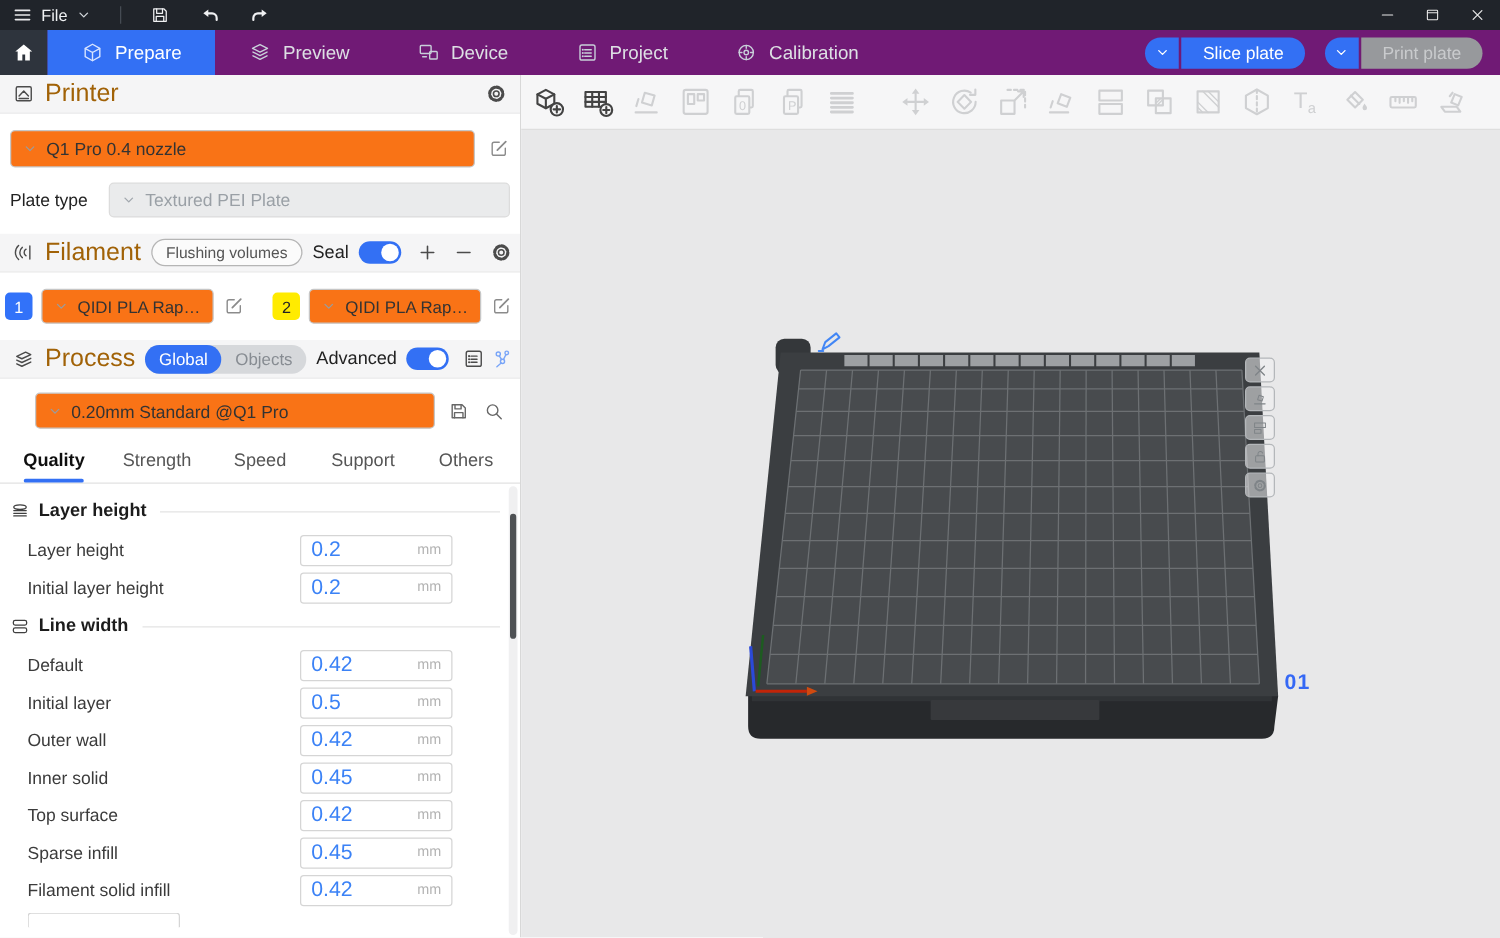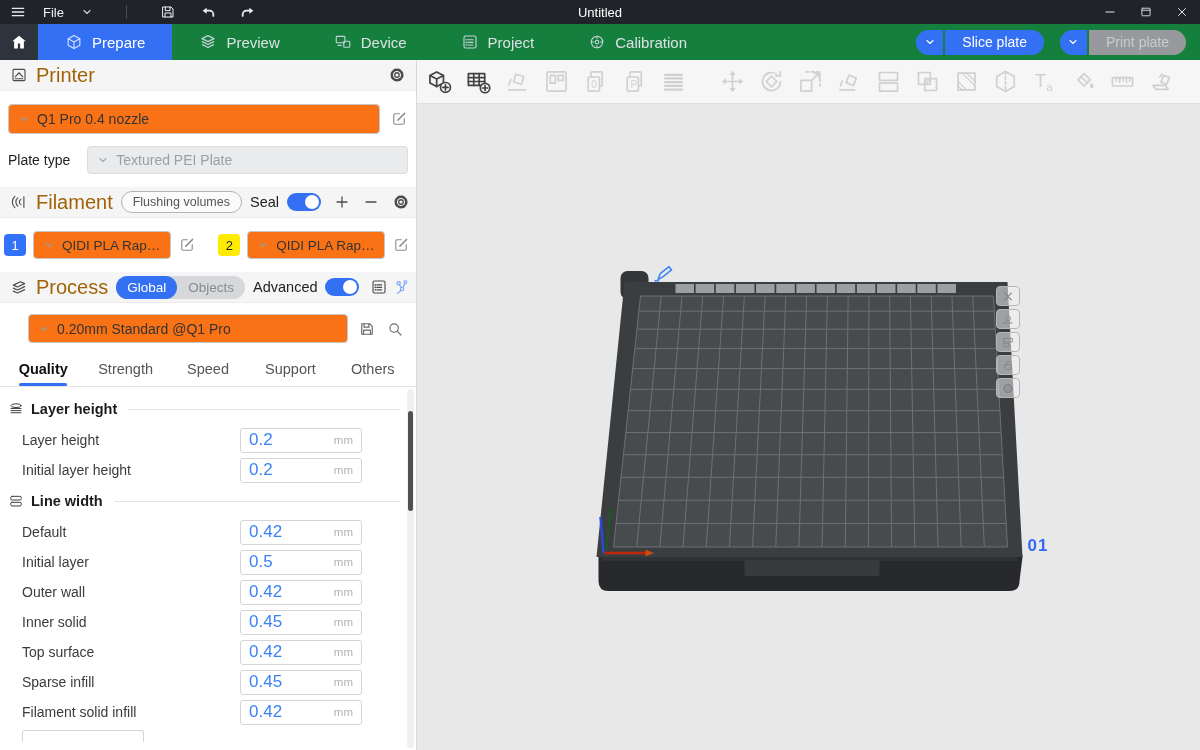--- a/index.html
+++ b/index.html
@@ -1,35 +1,35 @@
 <!DOCTYPE html>
 <html style="--accent: #3370f4;"><head>
 <meta charset="utf-8">
 <style>
 *{margin:0;padding:0;box-sizing:border-box}
 html,body{width:1200px;height:750px;overflow:hidden;font-family:"Liberation Sans",sans-serif;background:#fff}
 .app{width:1200px;height:750px;display:flex;flex-direction:column}
 
 
 .titlebar{height:24px;background:#20242a;display:flex;align-items:center;position:relative;color:#dfe2e6;flex:0 0 auto}
-.tb-group{display:flex;align-items:center;gap:17px;padding-left:10px;z-index:2}
+.tb-group{display:flex;align-items:center;gap:7px;padding-left:10px;z-index:2}
 .tb-menu-label{font-size:13px;color:#f0f2f4}
 .tb-sep{width:1px;height:14px;background:#454b53;margin:0 16px}
 .tb-actions{display:flex;gap:24px;align-items:center}
 .tb-title{position:absolute;left:0;right:0;text-align:center;font-size:13px;color:#fff;pointer-events:none}
 .tb-win{margin-left:auto;display:flex;height:100%;z-index:2}
 .tb-winbtn{width:36px;display:flex;align-items:center;justify-content:center;color:#e8e8e8}
 
 .ic{display:inline-flex;align-items:center;justify-content:center;flex:0 0 auto}
 .ic svg{width:100%;height:100%;display:block}
 svg text{font-family:"Liberation Sans",sans-serif}.i12{width:12px;height:12px}.i14{width:14px;height:14px}
 .i16{width:16px;height:16px}.i18{width:18px;height:18px}
 
 
-.tabbar{height:36px;background:#15803d;display:flex;align-items:stretch;flex:0 0 auto}
+.tabbar{height:36px;background:#701a75;display:flex;align-items:stretch;flex:0 0 auto}
 .home-btn{width:38px;background:#2e343d;display:flex;align-items:center;justify-content:center;color:#fff}
 .tabs{display:flex}
 .tab{display:flex;align-items:center;gap:9px;padding:0 27px;font-size:15px;color:#dde0e4;cursor:default}
 .tab .ic{color:#c8cfd9}
 .tab.active{background:var(--accent);color:#fff}
 .tab.active .ic{color:#d7e4ff}
 .tab-spacer{flex:1}
 .action-btns{display:flex;align-items:center;gap:16px;padding-right:14px}
 .split-btn{display:flex;align-items:center;height:17px}
 .split-chev{width:27px;height:25px;background:var(--accent);border-radius:13px 0 0 13px;display:flex;align-items:center;justify-content:center;color:#fff;margin-right:2px}
@@ -140,21 +140,20 @@
             </svg>
           </span>
         <span class="ic i16" style="color:#f0f1f3">
             <svg viewBox="0 0 24 24" fill="none" stroke="currentColor" stroke-width="1.5" stroke-linecap="round" stroke-linejoin="round">
               <path d="M14 5.5L20 10l-6 4.5z" fill="currentColor" stroke="none"></path>
               <path d="M16 10H9.5A5.5 5.5 0 0 0 4 15.5v2.5" stroke-width="2.6"></path>
             </svg>
           </span>
       </span>
     </div>
-    <div class="tb-title">Untitled</div>
     <div class="tb-win">
       <span class="tb-winbtn">
           <span class="ic i14">
             <svg viewBox="0 0 24 24" fill="none" stroke="currentColor" stroke-width="1.5" stroke-linecap="round" stroke-linejoin="round">
               <path d="M5 12h14" stroke-width="1.7"></path>
             </svg>
           </span>
         </span>
       <span class="tb-winbtn">
           <span class="ic i14">

